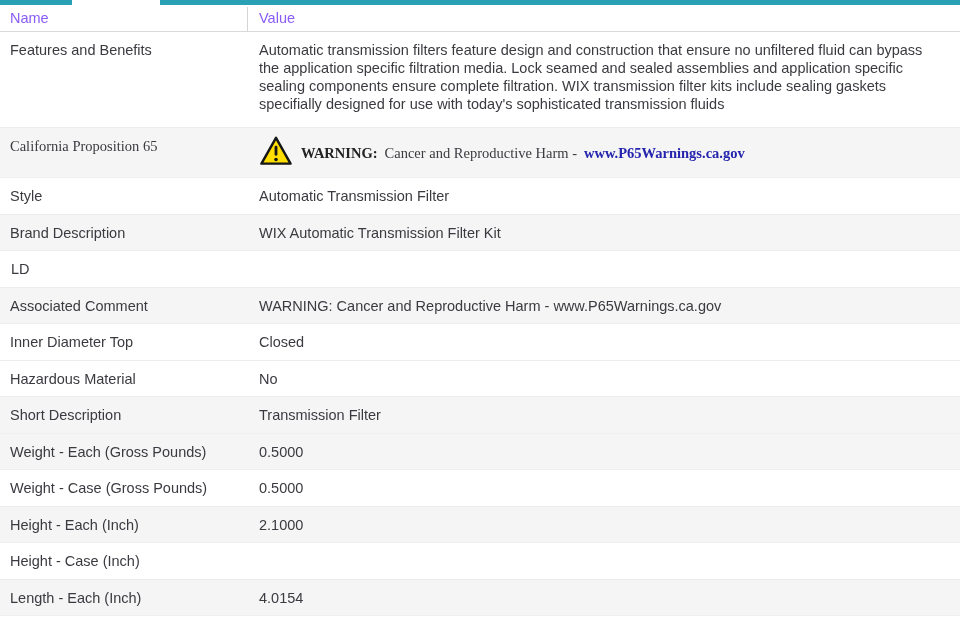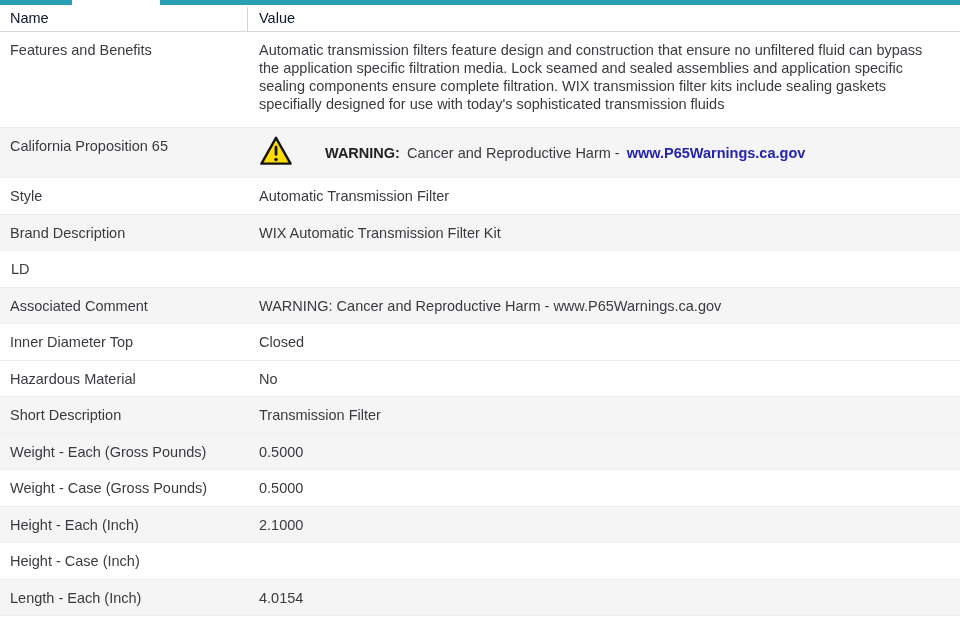--- a/index.html
+++ b/index.html
@@ -6,39 +6,39 @@
   html,body { width:960px; height:623px; background:#ffffff; overflow:hidden;
               font-family:"Liberation Sans", sans-serif; }
   .page { width:960px; height:623px; position:relative; }
 
   
   .tab-strip { height:5px; background:#2aa0b4; position:relative; }
   .tab-gap   { position:absolute; top:0; left:72px; width:88px; height:5px; background:#ffffff; }
 
   
   .table-header { display:flex; height:27px; align-items:center;
-                  border-bottom:1px solid #d9d9d9; color:#0f172a; font-size:14.5px;
+                  border-bottom:1px solid #d9d9d9; color:#8b5cf6; font-size:14.5px;
                   position:relative; background:#fff; }
   .table-header .col-name  { width:248px; padding-left:10px; }
   .table-header .col-value { padding-left:11px; }
   .header-divider { position:absolute; left:247px; top:2px; bottom:0; width:1px; background:#d4d4d4; }
 
   
   .row { display:flex; min-height:36.5px; border-bottom:1px solid #ececec;
          font-size:14.5px; color:#3a3a40; background:#fff; }
   .row.alt { background:#f5f5f5; border-bottom-color:#efefef; }
   .cell-name  { flex:0 0 248px; width:248px; padding:9px 6px 7px 10px; line-height:19px; }
   .cell-value { flex:1; padding:9px 12px 7px 11px; line-height:18px; }
   .row.tall { min-height:96px; }
   .row.tall .cell-value { max-width:707px; }
 
   
-  .row.warning { min-height:50px; }
+  .row.warning { min-height:50px;font-family:Liberation Serif, serif; }
   .row.warning .cell-value { display:flex; align-items:center; gap:7px; padding-top:4px; padding-bottom:4px; }
-  .warn-label { font-weight:bold; color:#222;margin-left:24px; }
+  .warn-label { font-weight:bold; color:#222; }
   .warn-link  { font-weight:bold; color:#2424ae; text-decoration:none; cursor:pointer; }
   .warn-icon  { flex:0 0 auto; display:inline-block; margin-right:1px; }
 </style>
 </head>
 <body>
 
 <div class="page">
 
   <div class="tab-strip">
     <div class="tab-gap"></div>

